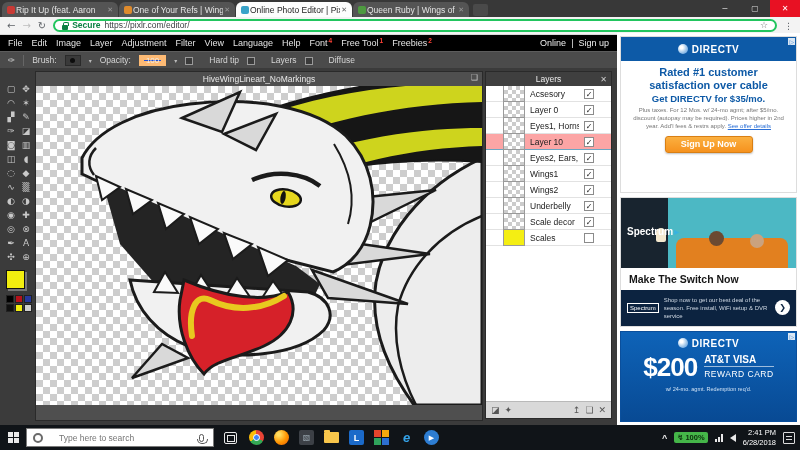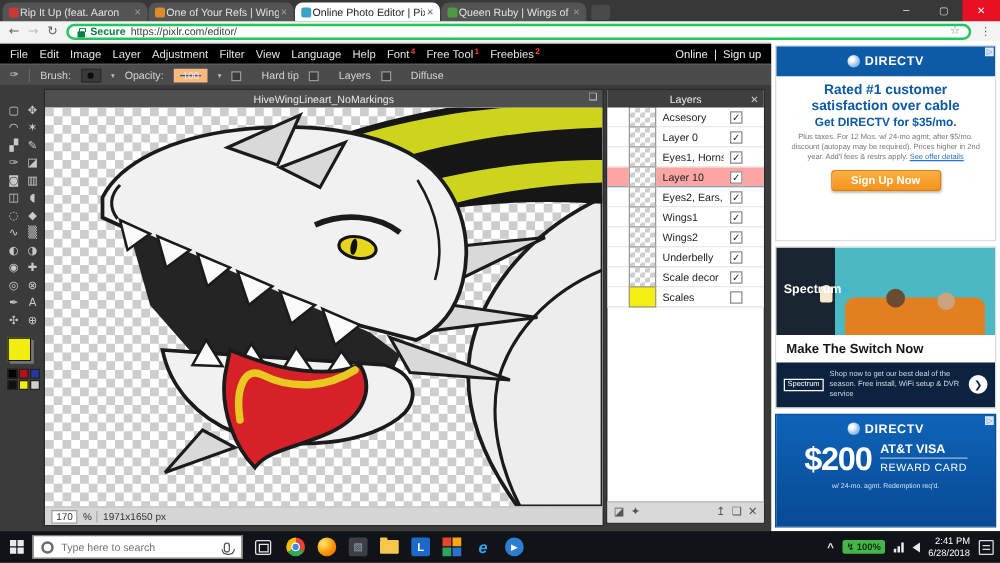--- a/index.html
+++ b/index.html
@@ -117,21 +117,21 @@
 .ad3-amount{font-size:26px;font-weight:bold;letter-spacing:-1px;line-height:1}
 .ad3-line1{font-size:10px;font-weight:bold;border-bottom:1px solid rgba(255,255,255,.6);padding-bottom:1px}
 .ad3-line2{font-size:8.5px;letter-spacing:.5px;margin-top:2px}
 .ad3-legal{font-size:5.5px;text-align:center;margin-top:6px;color:#cfe2f5}
 
 
 .taskbar{position:absolute;left:0;top:425px;width:800px;height:25px;background:#101418;display:flex;align-items:center;color:#fff}
 .start{width:26px;height:25px;display:flex;align-items:center;justify-content:center}
 .winlogo{display:grid;grid-template-columns:5px 5px;grid-template-rows:5px 5px;gap:1px}
 .winlogo i{background:#eaeaea;display:block}
-.searchbox{width:168px;height:19px;background:#fff;border:1px solid #7a7a7a;display:flex;align-items:center;gap:6px;padding:0 6px}
+.searchbox{width:188px;height:19px;background:#fff;border:1px solid #7a7a7a;display:flex;align-items:center;gap:16px;padding:0 6px}
 .cort{width:10px;height:10px;border:2px solid #6a6a6a;border-radius:50%;flex:0 0 auto}
 .searchbox input{border:none;outline:none;background:transparent;font-size:8.5px;color:#555;flex:1;font-family:"Liberation Sans",sans-serif}
 .mic{width:5px;height:8px;border:1px solid #555;border-radius:3px;position:relative;flex:0 0 auto;margin-right:3px}
 .mic::after{content:"";position:absolute;left:-3px;bottom:-3px;width:9px;height:4px;border:1px solid #555;border-top:none;border-radius:0 0 5px 5px}
 .tv{width:13px;height:12px;border:1px solid #e8e8e8;border-radius:2px;margin-left:10px;position:relative}
 .tv::after{content:"";position:absolute;left:2px;top:2px;width:6px;height:5px;border:1px solid #e8e8e8}
 .apps{display:flex;gap:10px;margin-left:12px;align-items:center}
 .ic{width:15px;height:15px;display:flex;align-items:center;justify-content:center}
 .ic-chrome{border-radius:50%;background:conic-gradient(#ea4335 0 33%,#34a853 0 66%,#fbbc05 0 100%);position:relative}
 .ic-chrome::after{content:"";position:absolute;inset:4px;background:#4285f4;border:1.5px solid #fff;border-radius:50%}
@@ -347,26 +347,20 @@
 
           <path d="M216,94 C238,84 266,86 284,100" fill="none" stroke="#1b1b1b" stroke-width="4.5"></path>
           <g transform="rotate(10 250 112)">
             <ellipse cx="250" cy="112" rx="15" ry="8.5" fill="#e6d71e" stroke="#141414" stroke-width="2.5"></ellipse>
             <ellipse cx="247" cy="112" rx="2.6" ry="6.5" fill="#111"></ellipse>
           </g>
 
           <path d="M60,62 C52,70 51,80 58,89" fill="none" stroke="#1b1b1b" stroke-width="2.5"></path>
         </svg>
       </div>
-      <div class="canvas-statusbar">
-        <span class="zoombox">170</span>
-        <span>%</span>
-        <span class="status-sep"></span>
-        <span>1971x1650 px</span>
-      </div>
     </div>
 
     <div class="layers-panel">
       <div class="layers-header">
         <span>Layers</span>
         <span class="layers-close g">✕</span>
       </div>
       <div class="layer-row">
         <span class="thumb"></span>
         <span class="lname">Acsesory</span>

